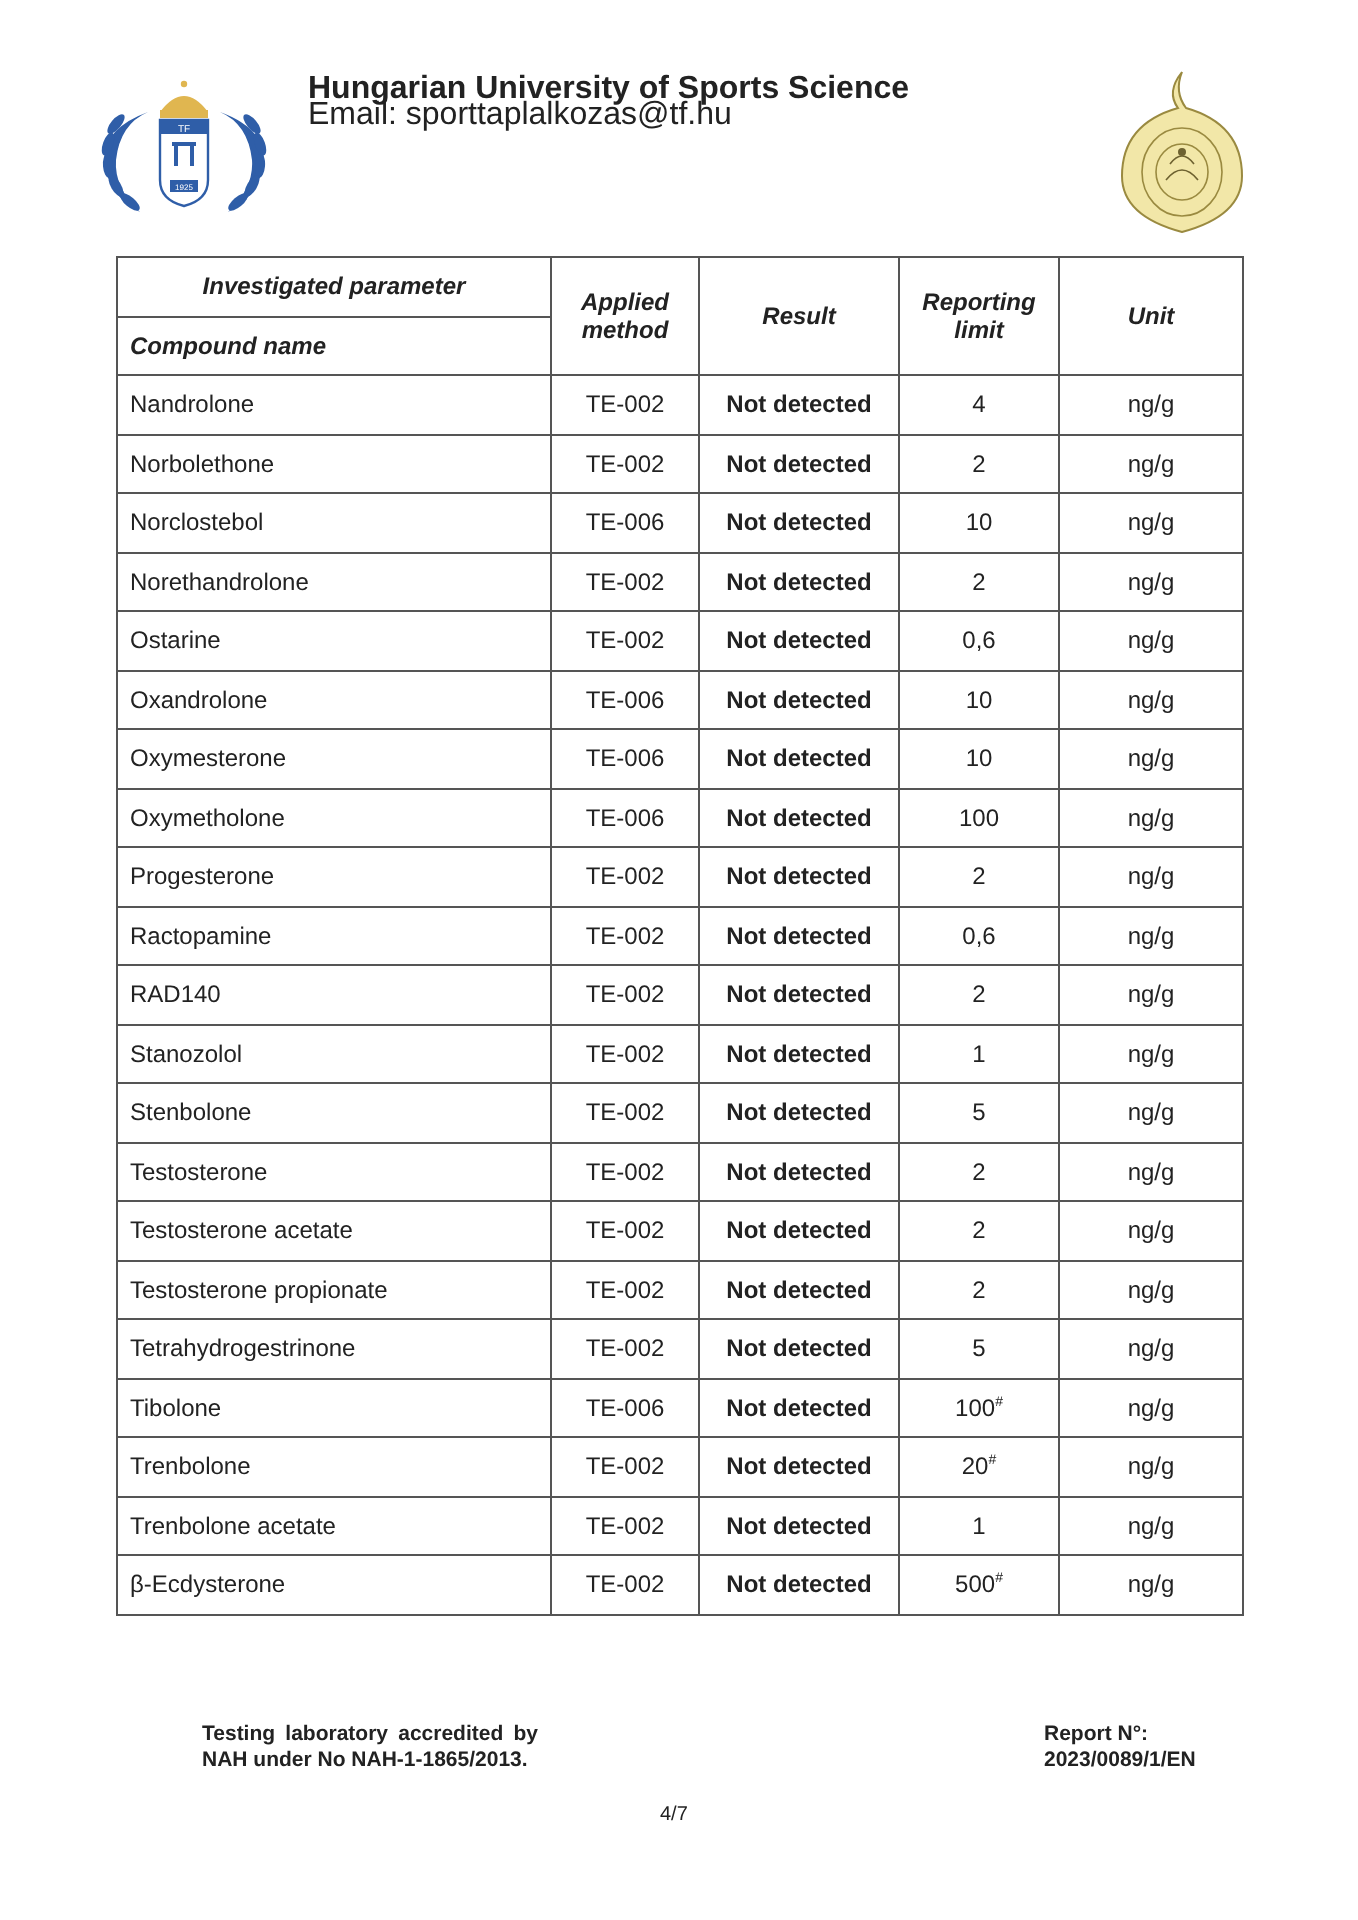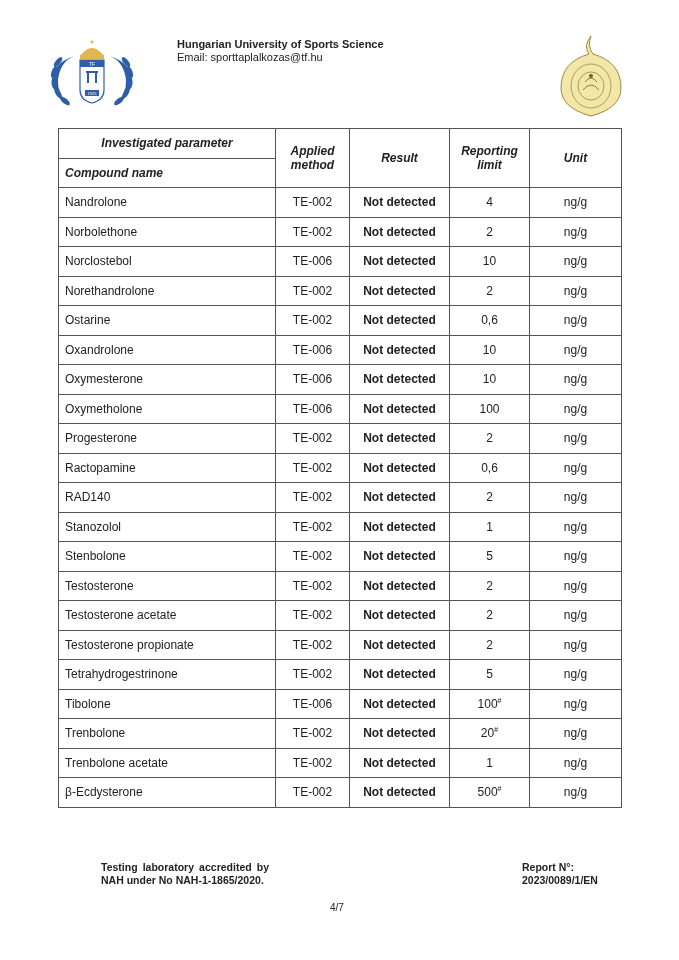--- a/index.html
+++ b/index.html
@@ -1,20 +1,20 @@
 <!DOCTYPE html>
 <html><head>
 <meta charset="utf-8">
 <style>
   html, body { margin: 0; padding: 0; background: #ffffff; }
   body { width: 679px; height: 960px; position: relative; overflow: hidden;
          font-family: "Liberation Sans", sans-serif; color: #222; }
   .logo-left { position: absolute; left: 44px; top: 36px; width: 96px; height: 76px; }
   .logo-right { position: absolute; left: 556px; top: 32px; width: 70px; height: 86px; }
-  .header { position: absolute; left: 177px; top: 38px; font-size: 11px; line-height: 13.2px; color: #222; }
+  .header { position: absolute; left: 154px; top: 38px; font-size: 16px; line-height: 13.2px; color: #222; }
   .header .b { font-weight: bold; }
   table.results { position: absolute; left: 58px; top: 128px; width: 564px; border-collapse: collapse;
                   font-size: 12px; color: #222; }
   table.results td, table.results th { border: 1px solid #555; padding: 0; height: 28.5px; }
   table.results th { font-style: italic; font-weight: bold; font-size: 12px; }
   .c1 { width: 210px; text-align: left; padding-left: 6px !important; }
   .c2 { width: 73px; text-align: center; }
   .c3 { width: 99px; text-align: center; font-weight: bold; }
   .c4 { width: 79px; text-align: center; }
   .c5 { text-align: center; }
@@ -232,18 +232,18 @@
       <tr>
         <td class="c1"><span>β-Ecdysterone</span></td>
         <td class="c2"><span>TE-002</span></td>
         <td class="c3"><span>Not detected</span></td>
         <td class="c4"><span>500</span><sup>#</sup></td>
         <td class="c5"><span>ng/g</span></td>
       </tr>
     </tbody>
 </table>
 
-<div class="footer-left">Testing laboratory accredited by NAH under No NAH-1-1865/2020.</div>
+<div class="footer-left">Testing laboratory accredited by NAH under No NAH-1-1865/2013.</div>
 <div class="footer-right">
   <div>Report N°:</div>
   <div>2023/0089/1/EN</div>
 </div>
 <div class="page-num">4/7</div>
 
 </body></html>

